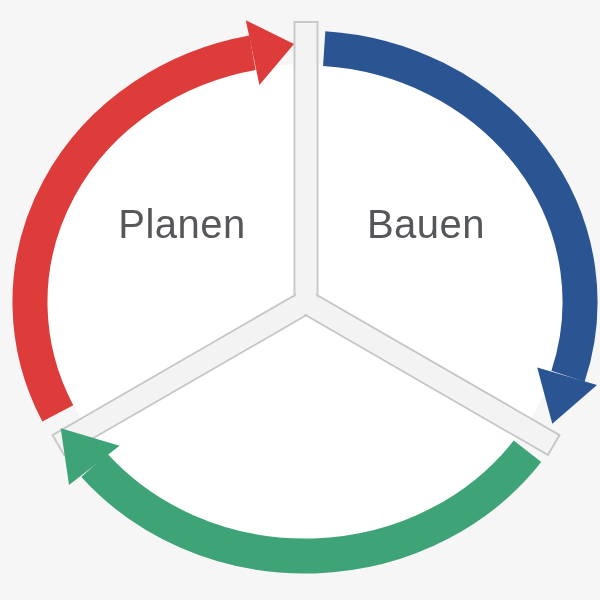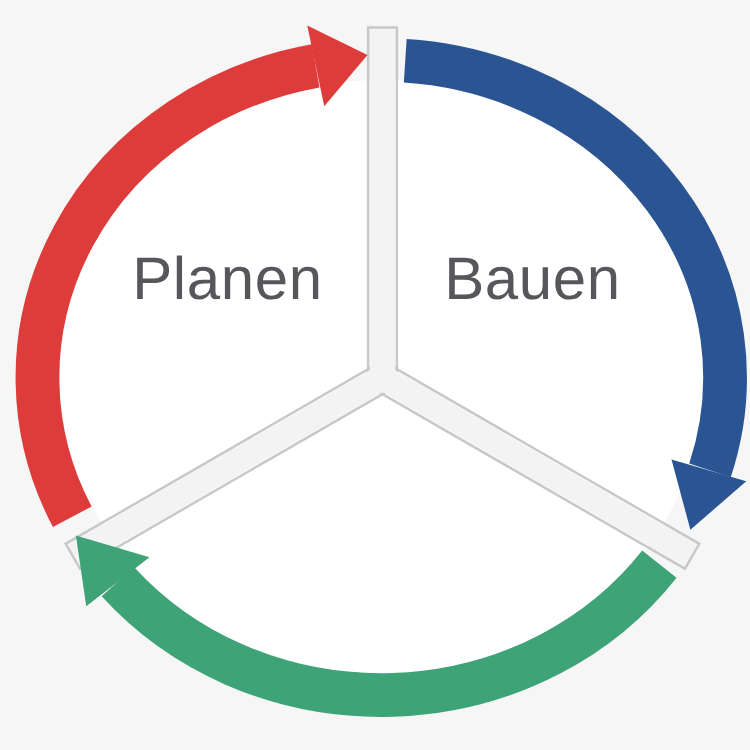--- a/index.html
+++ b/index.html
@@ -7,21 +7,21 @@
     position: relative;
     width: 600px;
     height: 600px;
     overflow: hidden;
     font-family: "Liberation Sans", "DejaVu Sans", sans-serif;
   }
   .stage svg { position: absolute; left: 0; top: 0; }
   .seg-label {
     position: absolute;
     text-align: center;
-    font-size: 48px;
+    font-size: 40px;
     line-height: 56px;
     font-weight: 400;
     letter-spacing: 0.5px;
     white-space: nowrap;
     user-select: none;
   }
   .label-planen    { left: 72px;  top: 196px; width: 220px; }
   .label-bauen     { left: 316px; top: 196px; width: 220px; }
   .label-betreiben { left: 185px; top: 423px; width: 260px; }
 </style>

